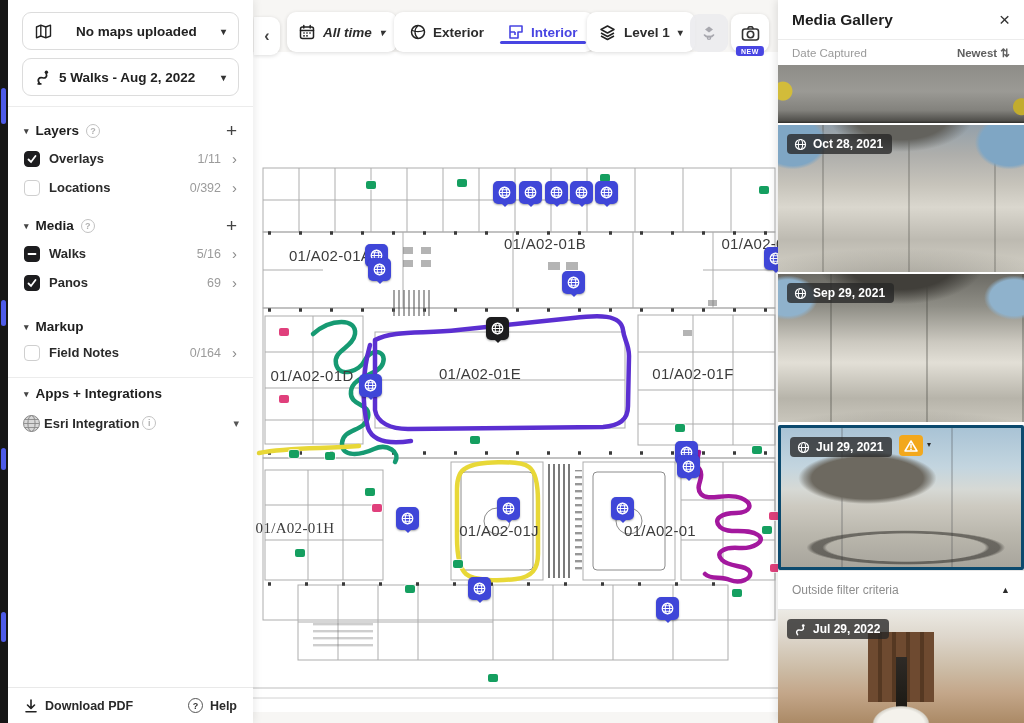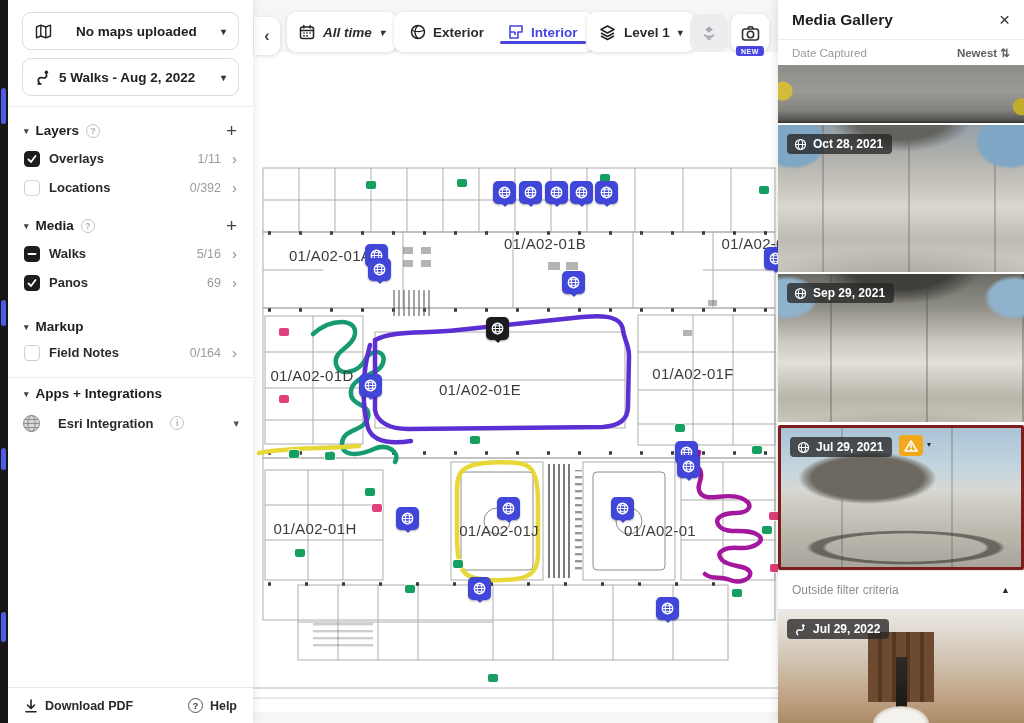--- a/index.html
+++ b/index.html
@@ -27,21 +27,21 @@
     font-size:9px; display:inline-flex; align-items:center; justify-content:center; font-weight:700; }
   .s-head .plus { margin-left:auto; font-size:19px; font-weight:400; color:#444; cursor:pointer; line-height:1; }
   .s-row { display:flex; align-items:center; gap:9px; height:29px; padding:0 2px; font-size:13px; cursor:pointer; }
   .cb { width:16px; height:16px; border:1.5px solid #cfcfcf; border-radius:4px; background:#fff; flex:0 0 auto;
     display:inline-flex; align-items:center; justify-content:center; }
   .cb.checked,.cb.ind { background:#1d1d1f; border-color:#1d1d1f; }
   .cb svg { display:block; }
   .s-label { font-weight:700; color:#2a2a2a; }
   .s-count { margin-left:auto; color:#9b9b9b; font-size:12.5px; }
   .s-chev { color:#8a8a8a; font-size:15px; margin-left:2px; }
-  .esri-row { display:flex; align-items:center; gap:17px; height:32px; margin-top:6px; font-size:13px; cursor:pointer; }
+  .esri-row { display:flex; align-items:center; gap:3px; height:32px; margin-top:6px; font-size:13px; cursor:pointer; }
   .esri-row .sphere { flex:0 0 auto; }
   .esri-row .chev { margin-left:auto; color:#555; font-size:11px; }
   .sb-footer { height:36px; border-top:1px solid #e9e9e9; display:flex; align-items:center;
     justify-content:space-between; padding:8px 16px; font-size:12.5px; font-weight:700; color:#2a2a2a;gap:48px; }
   .foot-item { display:flex; align-items:center; gap:7px; cursor:pointer; }
 
   
   .map-area { position:absolute; left:253px; top:0; width:525px; height:723px; background:#f7f6f4; overflow:hidden; }
   .plan-paper { position:absolute; left:0; top:52px; width:525px; height:660px; background:#fff; }
   .plan-svg, .walk-svg { position:absolute; left:0; top:0; }
@@ -80,21 +80,21 @@
   .gallery { position:absolute; left:778px; top:0; width:246px; height:723px; background:#fff;
     box-shadow:-2px 0 8px rgba(0,0,0,.10); z-index:30; display:flex; flex-direction:column; }
   .g-head { height:40px; display:flex; align-items:center; justify-content:space-between;
     padding:0 14px; border-bottom:1px solid #ececec; }
   .g-title { font-size:15.5px; font-weight:800; color:#1d1d1d; }
   .g-close { font-size:19px; color:#333; cursor:pointer; line-height:1; }
   .g-sort { height:25px; display:flex; align-items:center; justify-content:space-between;
     padding:0 14px; font-size:11.5px; color:#9a9a9a; }
   .g-sort .val { color:#5f5f5f; font-weight:700; cursor:pointer; }
   .g-item { position:relative; flex:0 0 auto; overflow:hidden; cursor:pointer; background:#888; }
-  .g-item.sel { border:3px solid #7f1d1d; border-radius:2px; }
+  .g-item.sel { border:3px solid #0c4a6e; border-radius:2px; }
   .g-gap { flex:0 0 2px; background:#fff; }
   .g-badge { position:absolute; top:9px; left:9px; display:flex; align-items:center; gap:6px;
     background:rgba(38,38,38,.78); color:#fff; border-radius:4px; padding:3px 9px 3px 7px;
     font-size:12px; font-weight:700; z-index:3; }
   .warn-chip { position:absolute; top:7px; left:118px; width:24px; height:21px; background:#f2a81d;
     border-radius:4px; display:flex; align-items:center; justify-content:center; z-index:3; cursor:pointer; }
   .warn-caret { position:absolute; top:12px; left:146px; font-size:8px; color:#2b2b2b; z-index:3; }
   .g-filterbar { flex:0 0 32px; display:flex; align-items:center; justify-content:space-between;
     padding:12px 14px; font-size:12px; color:#8d8d8d; border-top:1px solid #e7e7e7; border-bottom:1px solid #e7e7e7;
     background:#fff; cursor:pointer; }
@@ -339,23 +339,23 @@
       <path d="M6,453 C36,447 72,449 106,446" fill="none" stroke="#e8d837" stroke-width="4.5" stroke-linecap="round" stroke-linejoin="round"></path>
       <path d="M213,468 C225,461 266,460 276,467 C283,472 285,486 285,502 L285,554 C285,569 279,577 263,579 C246,581 221,581 213,574 C206,568 204,553 204,537 L204,489 C204,477 207,471 213,468 Z" fill="none" stroke="#e8d837" stroke-width="4.5" stroke-linecap="round" stroke-linejoin="round"></path>
       <path d="M446,452 C444,460 442,464 447,470 C452,478 441,486 448,494 C455,502 474,492 488,498 C502,504 497,513 483,513 C469,513 459,519 467,527 C475,535 494,527 505,535 C514,541 500,549 486,548 C472,547 461,552 469,560 C477,568 493,564 497,572 C499,579 487,584 477,580 C467,576 458,580 452,574" fill="none" stroke="#a3189e" stroke-width="4.5" stroke-linecap="round" stroke-linejoin="round"></path>
     </svg>
 
   <div style="position:absolute;inset:0;">
       <div class="room-label" style="left: 77px; top: 255px;">01/A02-01A</div>
       <div class="room-label" style="left: 292px; top: 243px;">01/A02-01B</div>
       <div class="room-label" style="left: 510px; top: 243px;">01/A02-01C</div>
       <div class="room-label" style="left: 59px; top: 375px;">01/A02-01D</div>
-      <div class="room-label" style="left: 227px; top: 373px; margin-top: 16px;">01/A02-01E</div>
+      <div class="room-label" style="left: 227px; top: 373px;">01/A02-01E</div>
       <div class="room-label" style="left: 440px; top: 373px;">01/A02-01F</div>
-      <div class="room-label" style="left: 62px; top: 528px;">01/A02-01H</div>
+      <div class="room-label" style="left: 42px; top: 528px; font-family: Liberation Serif, serif;">01/A02-01H</div>
       <div class="room-label" style="left: 246px; top: 530px;">01/A02-01J</div>
       <div class="room-label" style="left: 407px; top: 530px;">01/A02-01</div>
       <div class="pano-marker" style="background: rgb(63, 70, 216); border-top-color: rgb(63, 70, 216); left: 251px; top: 192px;">
         <svg width="15" height="15" viewBox="0 0 16 16">
           <circle cx="8" cy="8" r="5.6" fill="none" stroke="#fff" stroke-width="1.4"></circle>
           <ellipse cx="8" cy="8" rx="2.4" ry="5.6" fill="none" stroke="#fff" stroke-width="1.1"></ellipse>
           <path d="M2.4 8 H13.6 M3.2 5 H12.8 M3.2 11 H12.8" stroke="#fff" stroke-width="1.1" fill="none"></path>
         </svg>
       </div>
       <div class="pano-marker" style="background: rgb(63, 70, 216); border-top-color: rgb(63, 70, 216); left: 277px; top: 192px;">

